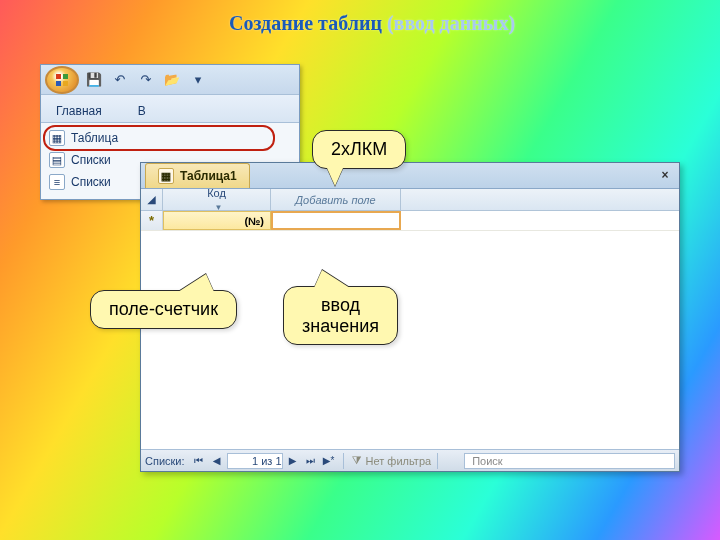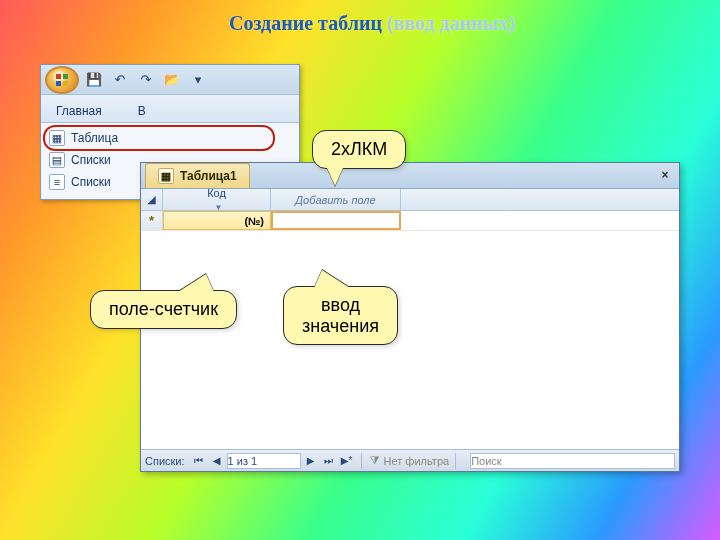--- a/index.html
+++ b/index.html
@@ -181,36 +181,36 @@
     padding: 0 4px; font-size: 11px; color: #2a4a7a;
   }
   .nav-lbl { margin-right: 4px; }
   .nav-btn {
     width: 16px; height: 16px;
     display: flex; align-items: center; justify-content: center;
     color: #2a4a7a; font-size: 10px; cursor: pointer;
     border-radius: 2px;
   }
   .nav-box {
-    width: 74px; height: 16px; background: #fff;
+    width: 56px; height: 16px; background: #fff;
     border: 1px solid #a8bfd8; font-size: 11px;
-    text-align: left; line-height: 14px;
+    text-align: right; line-height: 14px;
   }
   .sep { width: 1px; height: 16px; background: #a8bfd8; margin: 0 4px; }
   .filter-icon {
     width: 14px; height: 14px; display: inline-flex;
     align-items: center; justify-content: center;
     color: #8a8a7a; font-size: 11px;
   }
   .search-box {
     flex: 1; height: 16px; background: #fff;
     border: 1px solid #a8bfd8;
     font-size: 11px; color: #8a8a8a;
-    padding: 0 0; line-height: 14px;
-    margin-left: 8px;
+    padding: 0 7px; line-height: 14px;
+    margin-left: 20px;
   }
 
   
   .callout {
     position: absolute;
     background: #fff8b0;
     border: 1px solid #2a2a2a;
     border-radius: 14px;
     padding: 8px 18px;
     font-size: 18px;

